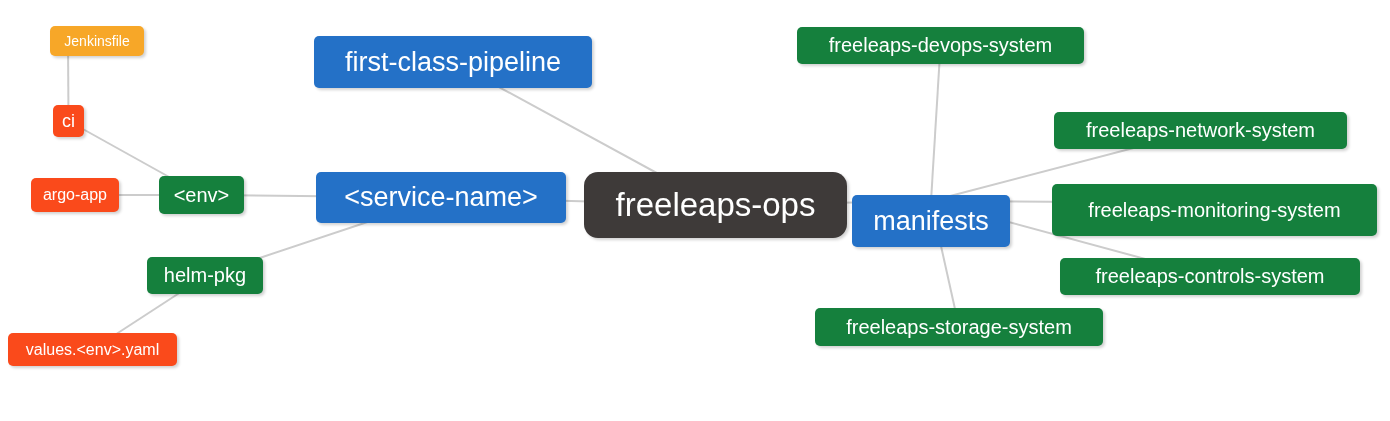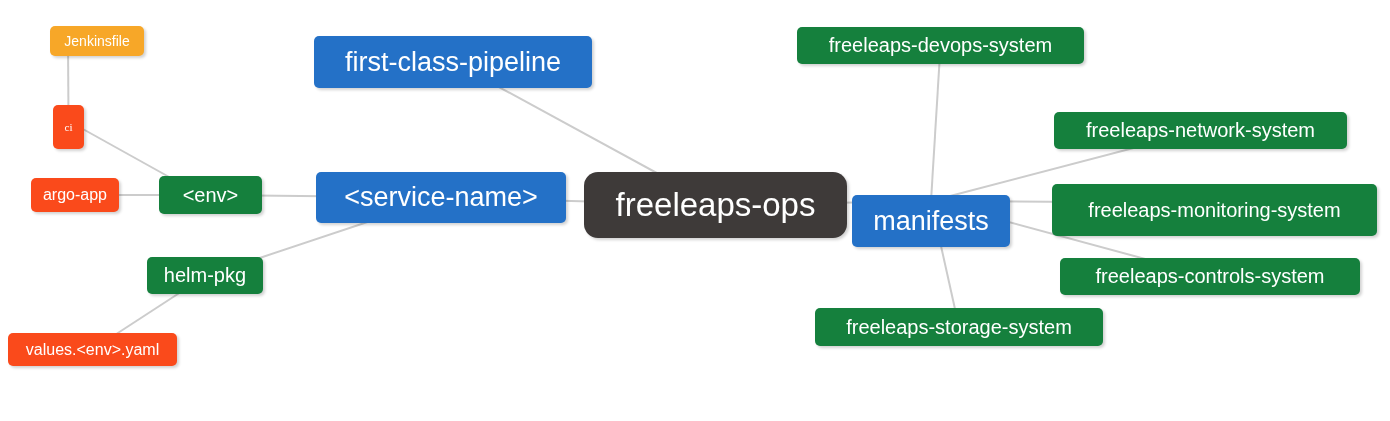--- a/index.html
+++ b/index.html
@@ -39,23 +39,23 @@
     box-sizing: border-box;
     user-select: none;
   }
   .c-root   { background: #3E3A39; border-radius: 14px; }
   .c-blue   { background: #2471C7; }
   .c-green  { background: #15803d; }
   .c-red    { background: #FA4A1B; }
   .c-orange { background: #F7A728; margin-left: 29px; }
 
   #n-jenkinsfile          { left: 21px;   top: 26px;  width: 94px;  height: 30px; font-size: 14px; }
-  #n-ci                   { left: 53px;   top: 105px; width: 31px;  height: 44px; font-size: 11px; font-family: Liberation Serif, serif; }
+  #n-ci                   { left: 53px;   top: 105px; width: 31px;  height: 32px; font-size: 18px; }
   #n-argo-app             { left: 31px;   top: 178px; width: 88px;  height: 34px; font-size: 16px; }
-  #n-env                  { left: 159px;  top: 176px; width: 103px;  height: 38px; font-size: 20px; }
+  #n-env                  { left: 159px;  top: 176px; width: 85px;  height: 38px; font-size: 20px; }
   #n-first-class-pipeline { left: 314px;  top: 36px;  width: 278px; height: 52px; font-size: 27px; }
   #n-service-name         { left: 316px;  top: 172px; width: 250px; height: 51px; font-size: 27px; }
   #n-freeleaps-ops        { left: 584px;  top: 172px; width: 263px; height: 66px; font-size: 33px; }
   #n-manifests            { left: 852px;  top: 175px; width: 158px; height: 52px; font-size: 27px; margin-top: 20px; }
   #n-devops-system        { left: 797px;  top: 27px;  width: 287px; height: 37px; font-size: 20px; }
   #n-network-system       { left: 1054px; top: 112px; width: 293px; height: 37px; font-size: 20px; text-align: center; }
   #n-monitoring-system    { left: 1052px; top: 184px; width: 325px; height: 52px; font-size: 20px; }
   #n-controls-system      { left: 1060px; top: 258px; width: 300px; height: 37px; font-size: 20px; }
   #n-storage-system       { left: 815px;  top: 308px; width: 288px; height: 38px; font-size: 20px; }
   #n-helm-pkg             { left: 147px;  top: 257px; width: 116px; height: 37px; font-size: 20px; }

